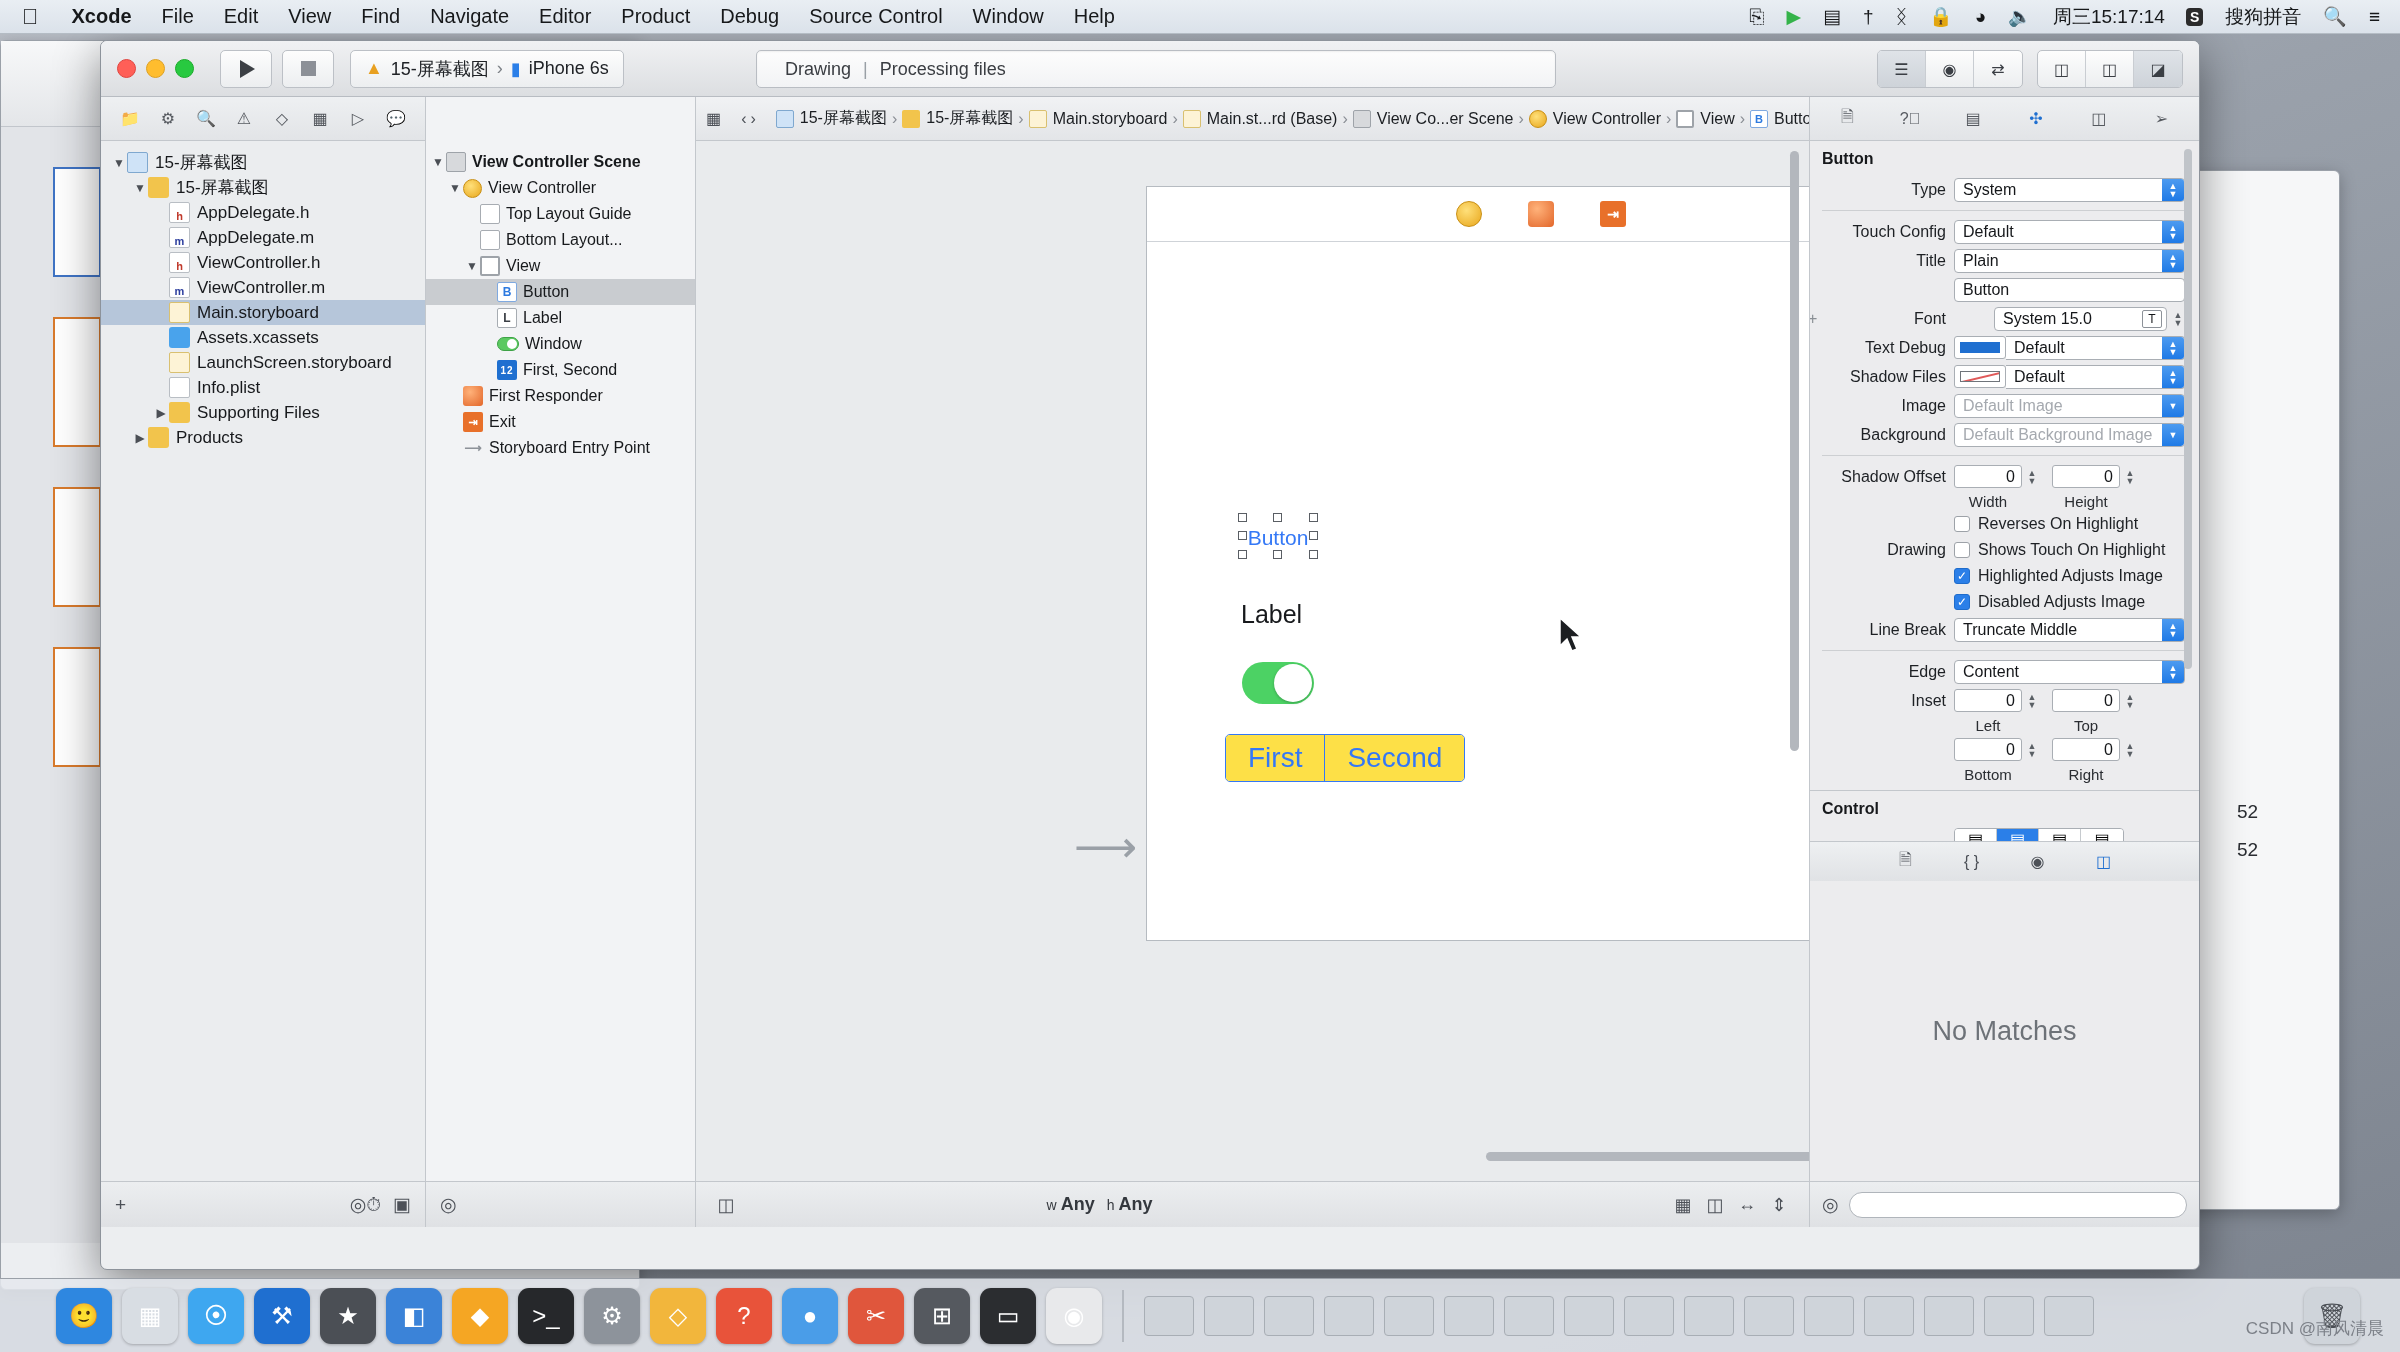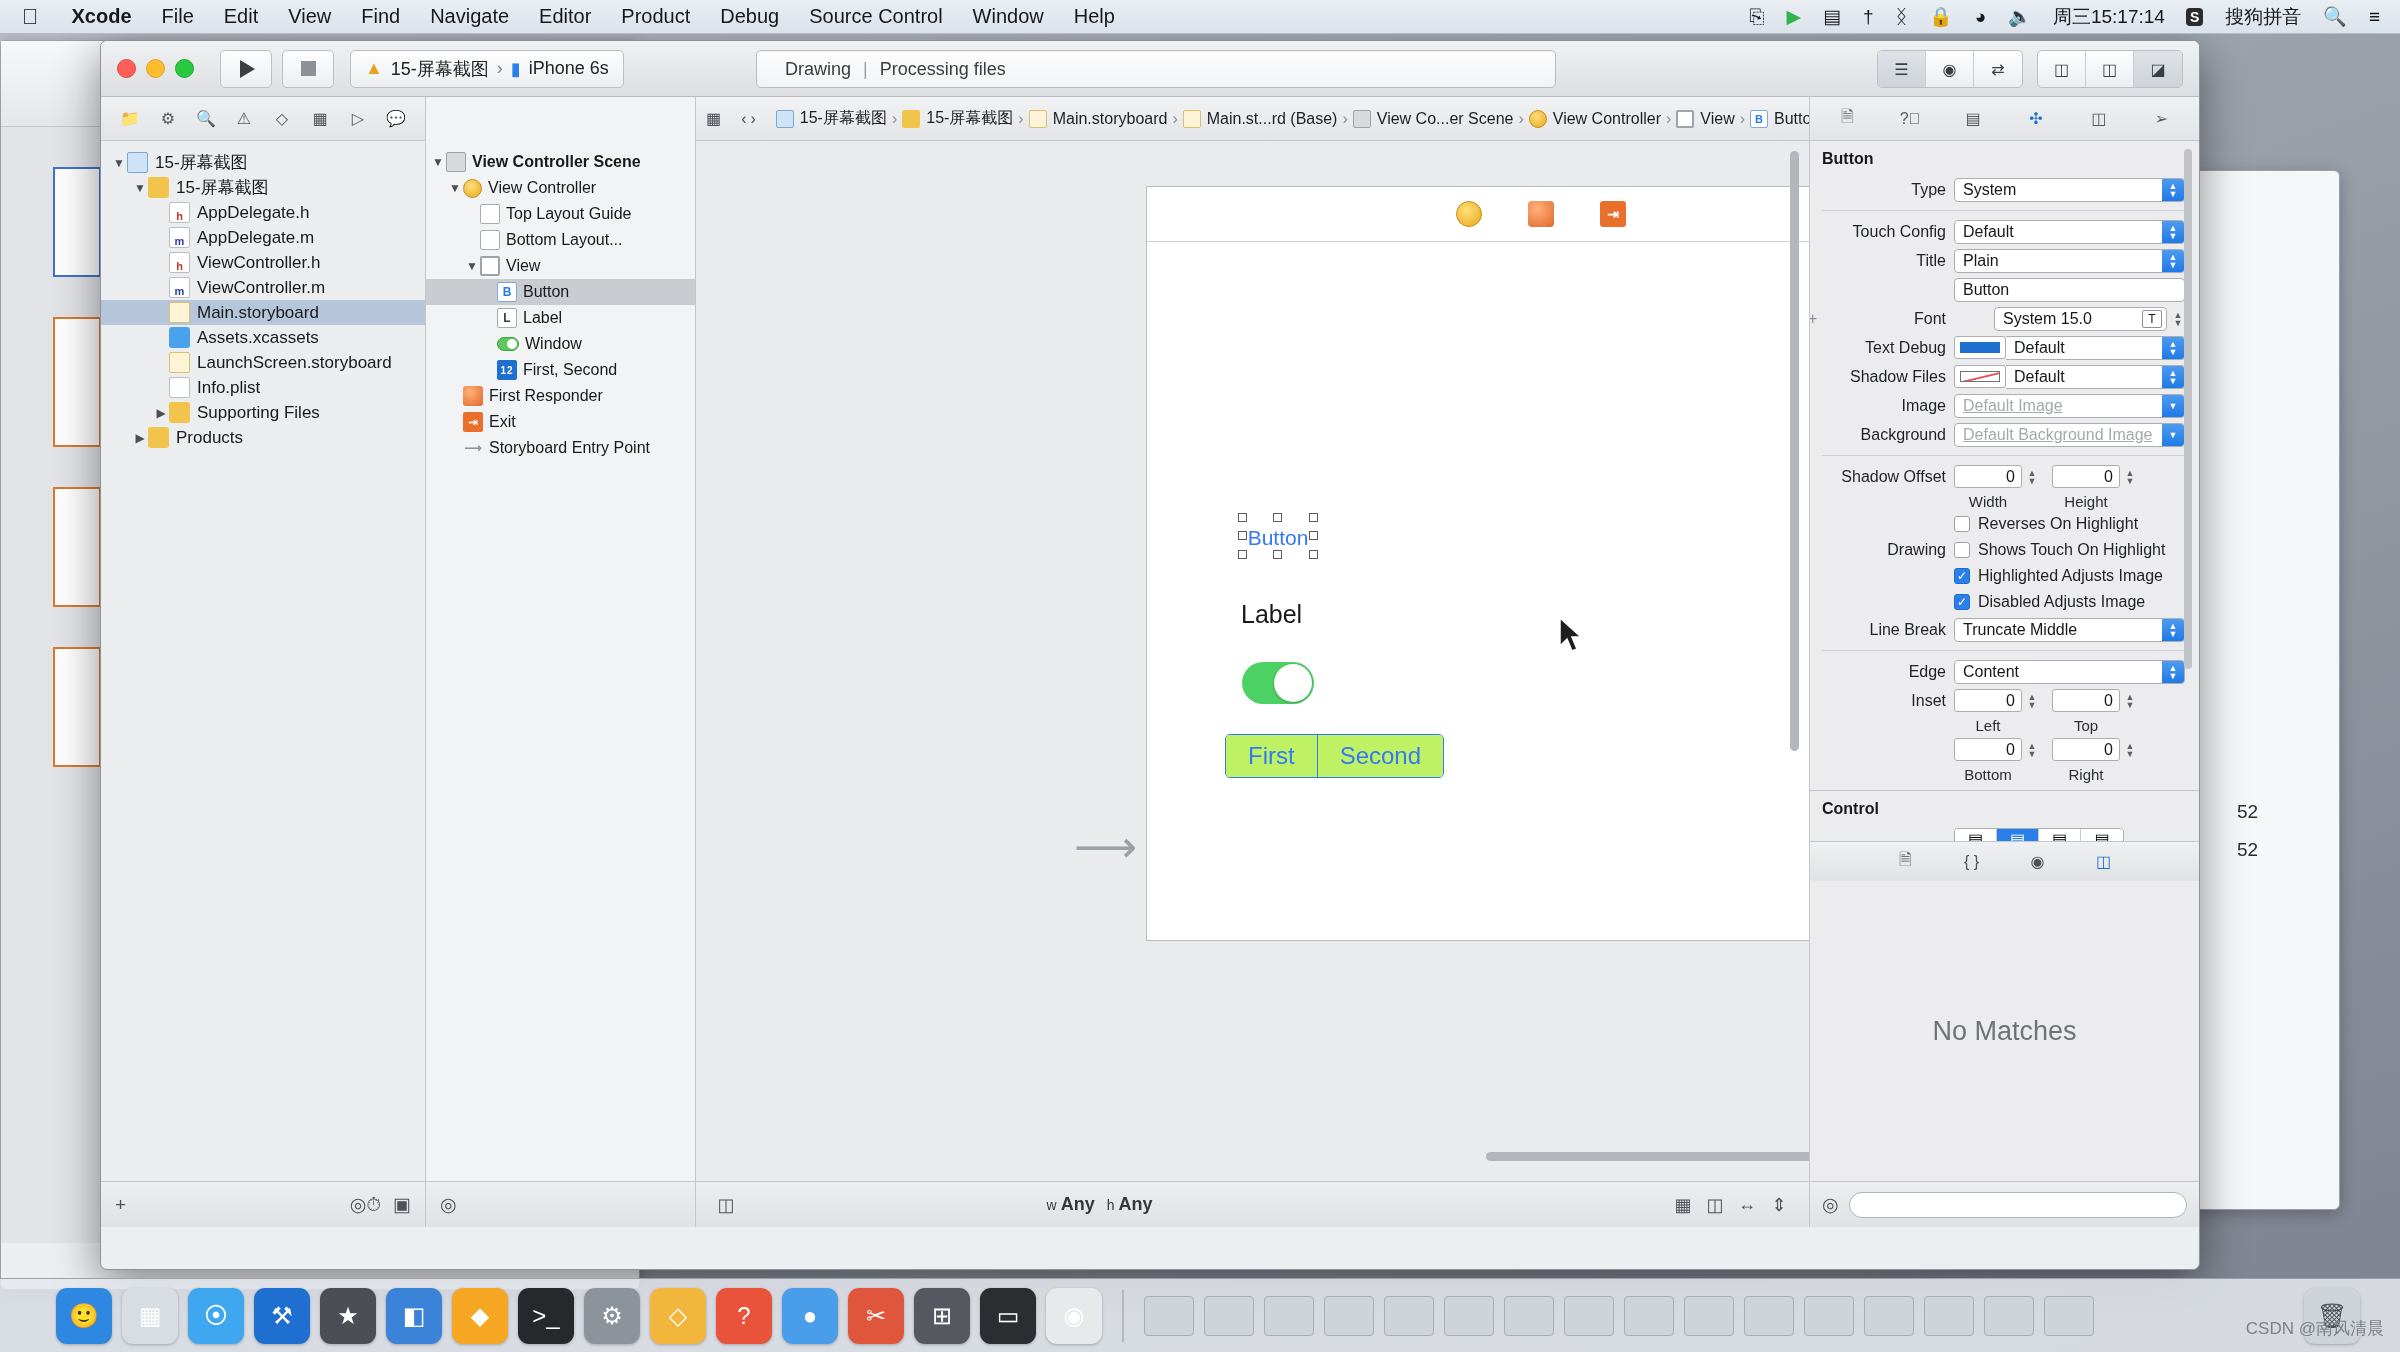--- a/index.html
+++ b/index.html
@@ -154,21 +154,21 @@
   .dt-ico { width:26px;height:26px;display:flex;align-items:center;justify-content:center;}
   #dev-screen { position:relative; height:698px; }
   #sel-button { position:absolute; left:95px; top:275px; width:72px; height:38px; }
   #sel-button .lbl { position:absolute; left:0; right:0; top:9px; text-align:center; color:#3478f6; font-size:21px;}
   .handle { position:absolute; width:9px;height:9px;background:#fff;border:1px solid #5a5e64;}
   #cv-label { position:absolute; left:94px; top:358px; font-size:25px; color:#17191c;}
   #cv-switch { position:absolute; left:95px; top:420px; width:72px;height:42px;border-radius:21px;background:#4cd264; }
   #cv-switch:after{ content:""; position:absolute; right:2px; top:2px; width:38px;height:38px;border-radius:50%;background:#fff;
       box-shadow:0 1px 3px rgba(0,0,0,.25);}
   #cv-seg { position:absolute; left:78px; top:492px; display:flex; border:1px solid #3478f6; border-radius:5px; overflow:hidden;}
-  #cv-seg div { padding:7px 22px; font-size:24px; color:#3478f6; background:#bef264;text-align:right;}
+  #cv-seg div { padding:7px 22px; font-size:28px; color:#3478f6; background:#fde047;text-align:right;}
   #cv-seg div:first-child { border-right:1px solid #3478f6; }
   #entry-arrow { position:absolute; left:378px; top:680px; color:#9aa0a7; font-size:44px; }
   #cursor { position:absolute; left:862px; top:475px; width:26px; height:38px; }
   #canvas-hscroll { position:absolute; left:0; right:0; bottom:16px; height:13px; }
   #canvas-hscroll .bar { position:absolute; left:790px; width:780px; height:9px; background:#b3b7bd; border-radius:5px;}
   #canvas-vscroll { position:absolute; right:6px; top:10px; bottom:40px; width:13px;}
   #canvas-vscroll .bar { position:absolute; top:0; width:9px; height:600px; background:#b3b7bd; border-radius:5px;}
   #editor-bottom { height:46px; background:linear-gradient(#eceef0,#dfe1e4); border-top:1px solid #c3c7cc;
       display:flex; align-items:center; padding:0 14px; font-size:18px; color:#34383e;}
   .bb-icon { width:32px;height:26px;display:flex;align-items:center;justify-content:center;color:#4d5158;}
@@ -187,21 +187,21 @@
   .popup {
     flex:1; height:24px; background:#fff; border:1px solid #a9aeb4; border-radius:4px;
     display:flex; align-items:center; font-size:16px; color:#15171a; padding-left:8px;
     position:relative; min-width:0;
   }
   .popup .arrowbox {
     position:absolute; right:0; top:0; bottom:0; width:22px;
     background:linear-gradient(#4d9bf0,#1f7ae6); border-radius:0 3px 3px 0;
     display:flex; flex-direction:column; align-items:center; justify-content:center; color:#fff; font-size:9px; line-height:8px;
   }
-  .popup.ph { color:#a5a9af;text-decoration:underline; }
+  .popup.ph { color:#a5a9af; }
   .textfield {
     flex:1; height:24px; background:#fff; border:1px solid #a9aeb4; border-radius:4px;
     font-size:16px; color:#15171a; padding-left:8px; display:flex; align-items:center;
   }
   .colorwell { width:52px;height:23px;border:1px solid #a9aeb4; background:#fff; border-radius:3px; display:flex;
      align-items:center; justify-content:center; margin-right:0; flex:none;}
   .colorwell .sw2 { width:40px;height:11px; }
   .stepper { width:14px; display:flex; flex-direction:column; align-items:center; justify-content:center;
      color:#5a5f65; font-size:9px; line-height:8px; flex:none; }
   .numfield {

